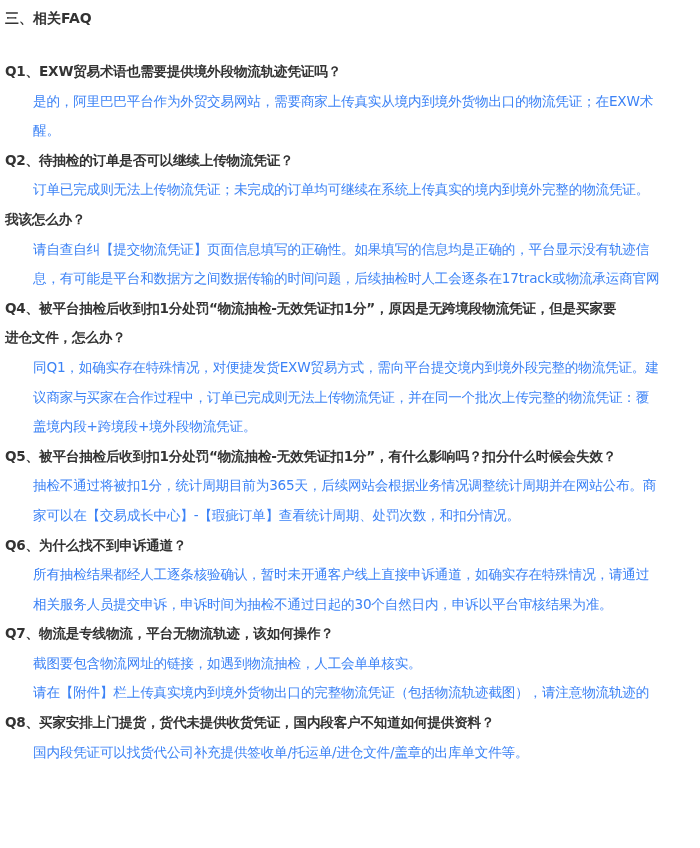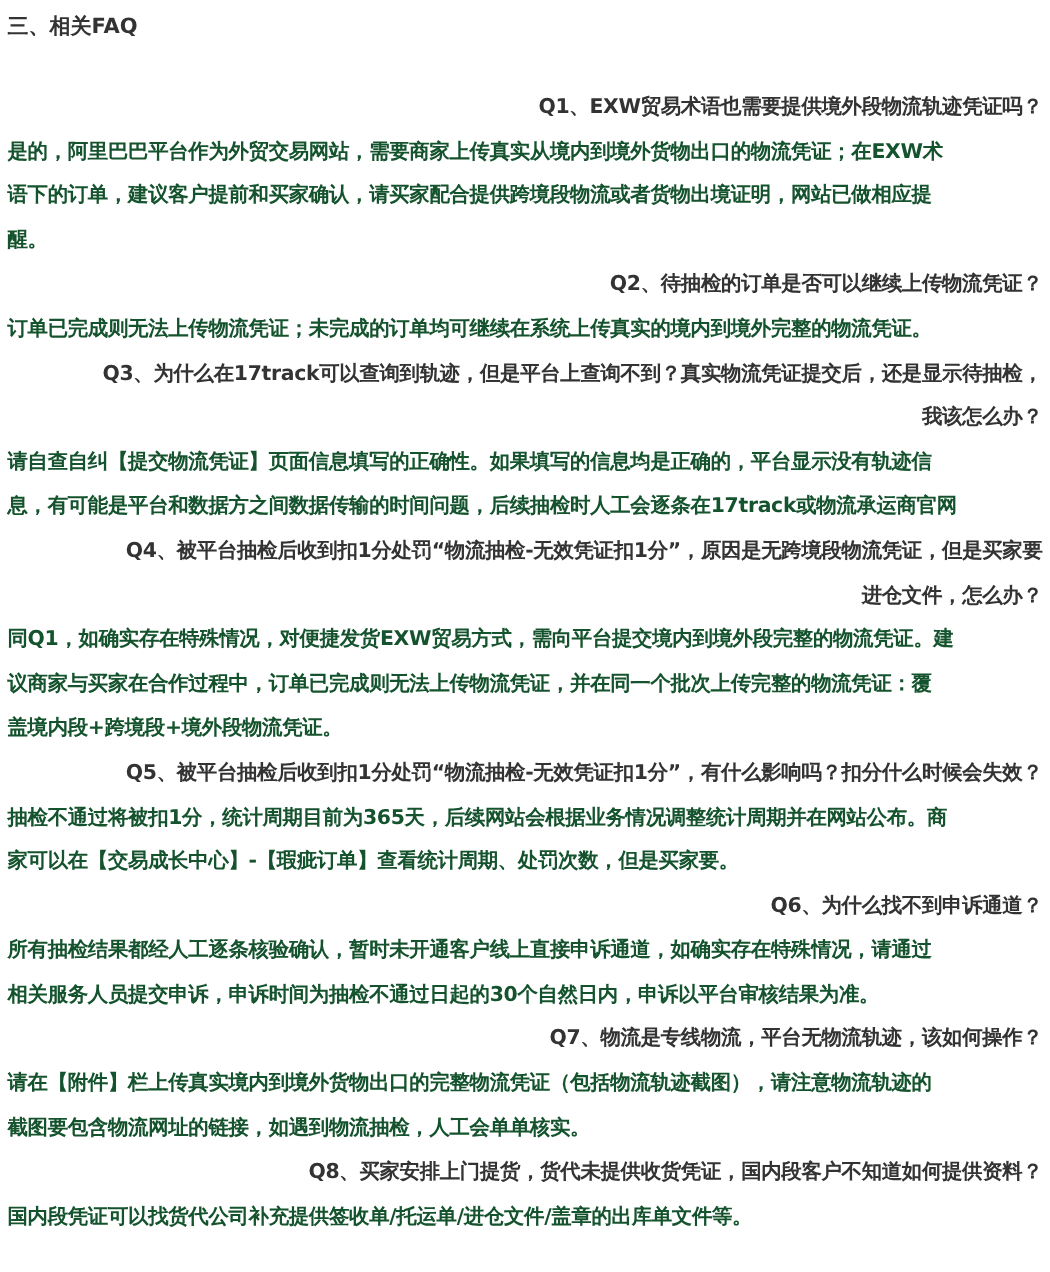--- a/index.html
+++ b/index.html
@@ -39,55 +39,53 @@
       width: 690px;
     }
     .faq-item { margin: 0; }
     .q, .a {
       margin: 0;
       font-size: 13.6px;
       line-height: 29.6px;
       white-space: normal;
       letter-spacing: -0.2px;
     }
-    .q { font-weight: bold; color: #333333; text-align: right; }
-    .a { font-weight: bold; color: #14532d; }
+    .q { font-weight: bold; color: #333333; }
+    .a { font-weight: normal; color: #3b82f6; margin-left: 28px; }
     .line { display: block; white-space: nowrap; }
   </style>
 </head>
 <body>
 
 <div class="page">
   <h2 class="section-title">三、相关FAQ</h2>
 
   <div class="faq-list">
 
     <div class="faq-item">
       <p class="q">
         <span class="line">Q1、EXW贸易术语也需要提供境外段物流轨迹凭证吗？</span>
       </p>
       <p class="a">
         <span class="line">是的，阿里巴巴平台作为外贸交易网站，需要商家上传真实从境内到境外货物出口的物流凭证；在EXW术</span>
-        <span class="line">语下的订单，建议客户提前和买家确认，请买家配合提供跨境段物流或者货物出境证明，网站已做相应提</span>
         <span class="line">醒。</span>
       </p>
     </div>
 
     <div class="faq-item">
       <p class="q">
         <span class="line">Q2、待抽检的订单是否可以继续上传物流凭证？</span>
       </p>
       <p class="a">
         <span class="line">订单已完成则无法上传物流凭证；未完成的订单均可继续在系统上传真实的境内到境外完整的物流凭证。</span>
       </p>
     </div>
 
     <div class="faq-item">
       <p class="q">
-        <span class="line">Q3、为什么在17track可以查询到轨迹，但是平台上查询不到？真实物流凭证提交后，还是显示待抽检，</span>
         <span class="line">我该怎么办？</span>
       </p>
       <p class="a">
         <span class="line">请自查自纠【提交物流凭证】页面信息填写的正确性。如果填写的信息均是正确的，平台显示没有轨迹信</span>
         <span class="line">息，有可能是平台和数据方之间数据传输的时间问题，后续抽检时人工会逐条在17track或物流承运商官网</span>
       </p>
     </div>
 
     <div class="faq-item">
       <p class="q">
@@ -100,41 +98,41 @@
         <span class="line">盖境内段+跨境段+境外段物流凭证。</span>
       </p>
     </div>
 
     <div class="faq-item">
       <p class="q">
         <span class="line">Q5、被平台抽检后收到扣1分处罚“物流抽检-无效凭证扣1分”，有什么影响吗？扣分什么时候会失效？</span>
       </p>
       <p class="a">
         <span class="line">抽检不通过将被扣1分，统计周期目前为365天，后续网站会根据业务情况调整统计周期并在网站公布。商</span>
-        <span class="line">家可以在【交易成长中心】-【瑕疵订单】查看统计周期、处罚次数，但是买家要。</span>
+        <span class="line">家可以在【交易成长中心】-【瑕疵订单】查看统计周期、处罚次数，和扣分情况。</span>
       </p>
     </div>
 
     <div class="faq-item">
       <p class="q">
         <span class="line">Q6、为什么找不到申诉通道？</span>
       </p>
       <p class="a">
         <span class="line">所有抽检结果都经人工逐条核验确认，暂时未开通客户线上直接申诉通道，如确实存在特殊情况，请通过</span>
         <span class="line">相关服务人员提交申诉，申诉时间为抽检不通过日起的30个自然日内，申诉以平台审核结果为准。</span>
       </p>
     </div>
 
     <div class="faq-item">
       <p class="q">
         <span class="line">Q7、物流是专线物流，平台无物流轨迹，该如何操作？</span>
       </p>
       <p class="a">
+        <span class="line">截图要包含物流网址的链接，如遇到物流抽检，人工会单单核实。</span>
         <span class="line">请在【附件】栏上传真实境内到境外货物出口的完整物流凭证（包括物流轨迹截图），请注意物流轨迹的</span>
-        <span class="line">截图要包含物流网址的链接，如遇到物流抽检，人工会单单核实。</span>
       </p>
     </div>
 
     <div class="faq-item">
       <p class="q">
         <span class="line">Q8、买家安排上门提货，货代未提供收货凭证，国内段客户不知道如何提供资料？</span>
       </p>
       <p class="a">
         <span class="line">国内段凭证可以找货代公司补充提供签收单/托运单/进仓文件/盖章的出库单文件等。</span>
       </p>

